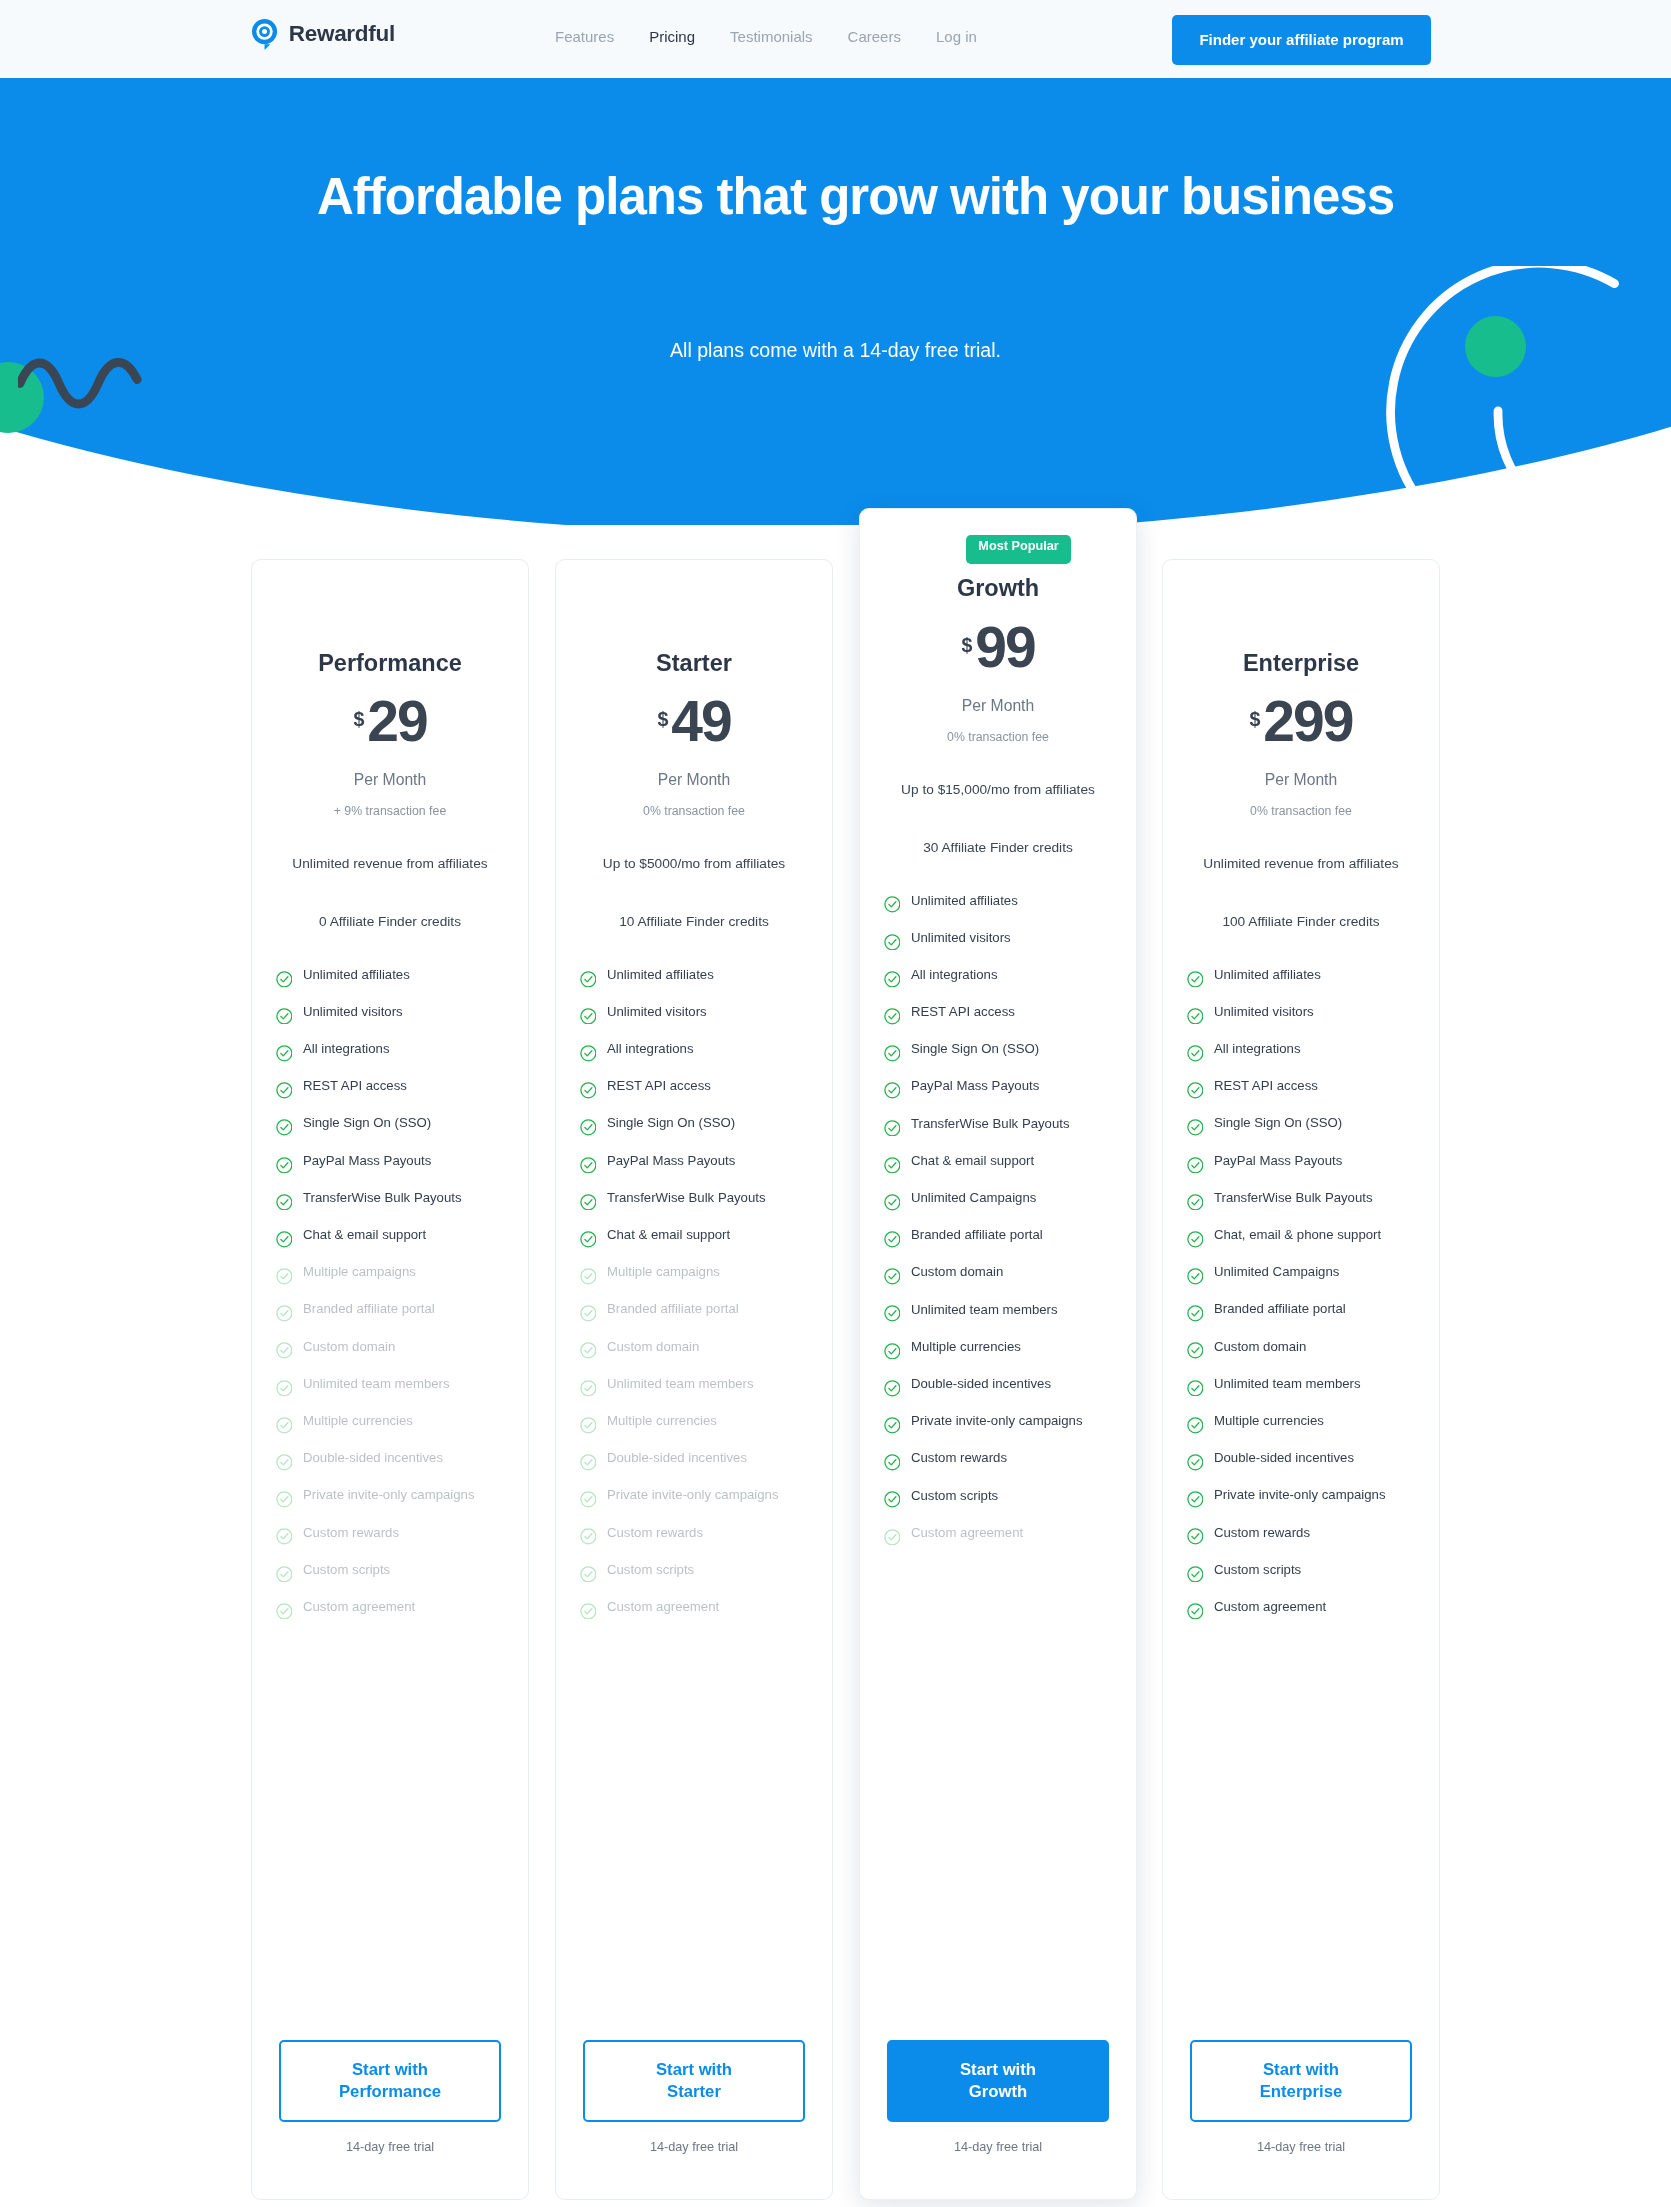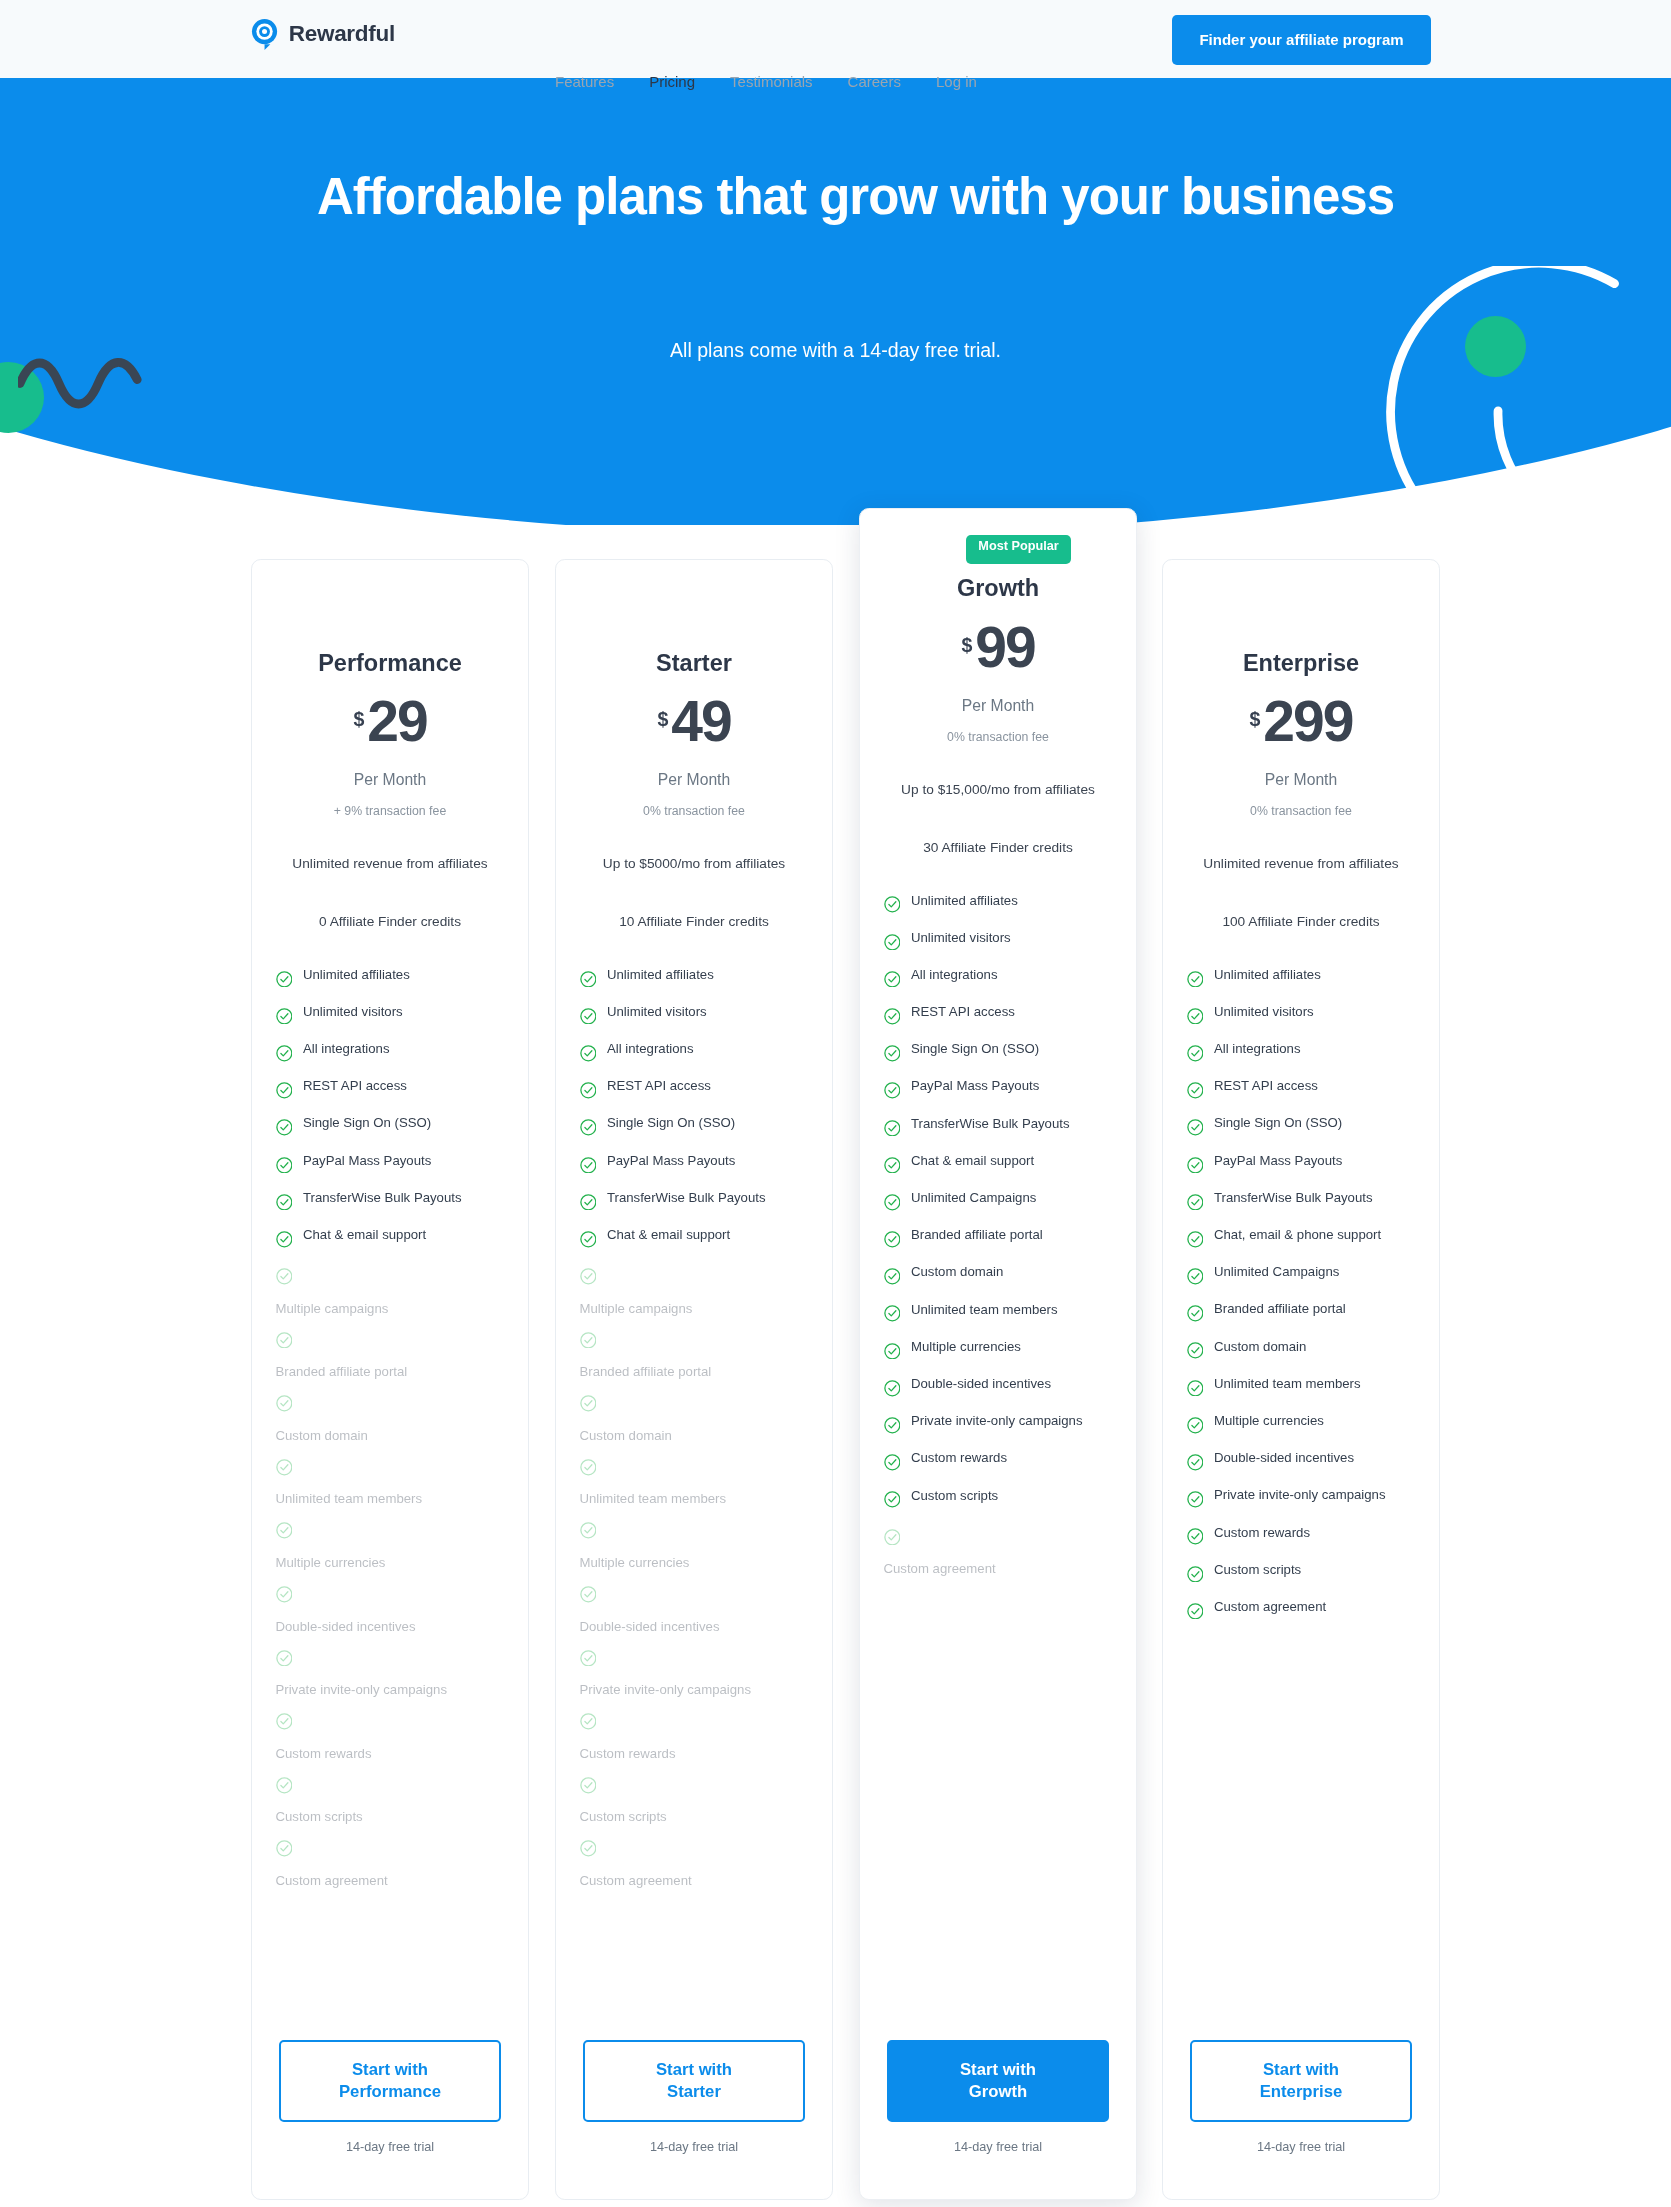--- a/index.html
+++ b/index.html
@@ -34,21 +34,21 @@
   .logo-text {
     font-size: 22.5px; font-weight: 700; color: #2d3748;
     letter-spacing: -0.3px; line-height: 1;
   }
   #nav-links {
     position: absolute; left: 555px; top: 28px;
     display: flex; align-items: center; gap: 35px;
   }
   .nav-link {
     font-size: 15px; color: #9aa5b1; text-decoration: none;
-    white-space: nowrap; cursor: pointer; margin-top: 45px;
+    white-space: nowrap; cursor: pointer;
   }
   .nav-link.active { color: #2d3748; font-weight: 400; }
   #nav-cta {
     position: absolute; left: 1172px; top: 14.7px;
     width: 259px; height: 50px;
     background: #0b8ceb; color: #fff;
     border: none; border-radius: 4.9px;
     font-family: "Liberation Sans", sans-serif;
     font-size: 15px; font-weight: 700;
     cursor: pointer; white-space: nowrap;
@@ -164,21 +164,21 @@
     font-size: 13.7px; margin-top: 39px;
   }
   .features {
     margin-top: 37px; padding: 0 27.4px 0 23.5px;
     list-style: none;
   }
   .feature {
     display: flex; align-items: flex-start;
     gap: 10.8px; margin-bottom: 9.8px; min-height: 27.4px;
   }
-  .feature.off { opacity: 0.33; flex-direction: column; }
+  .feature.off { opacity: 0.33; }
   .check-icon { flex: 0 0 16.7px; margin-top: 4.9px; }
   .feature-label {
     font-size: 13.2px; color: #333e4d;
     line-height: 1.32; font-weight: 400;
   }
   .cta-wrap {
     position: absolute; left: 0; bottom: 12px;
     width: 100%; padding: 0 27.4px 33px;
   }
   .cta {

